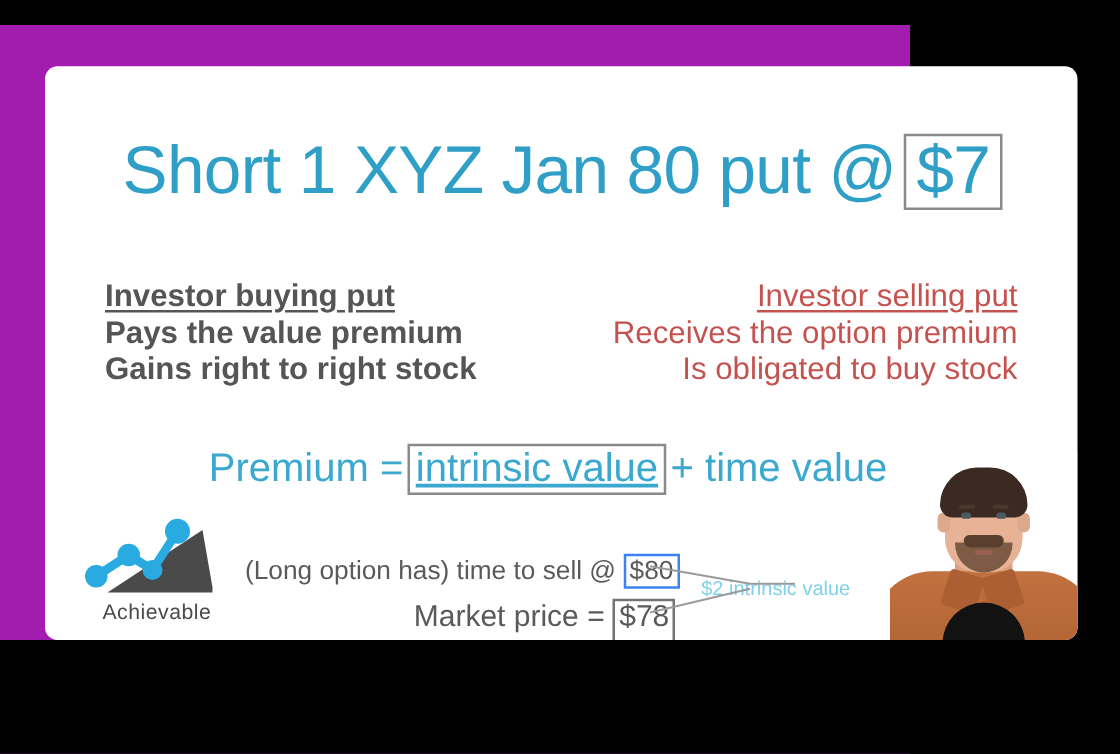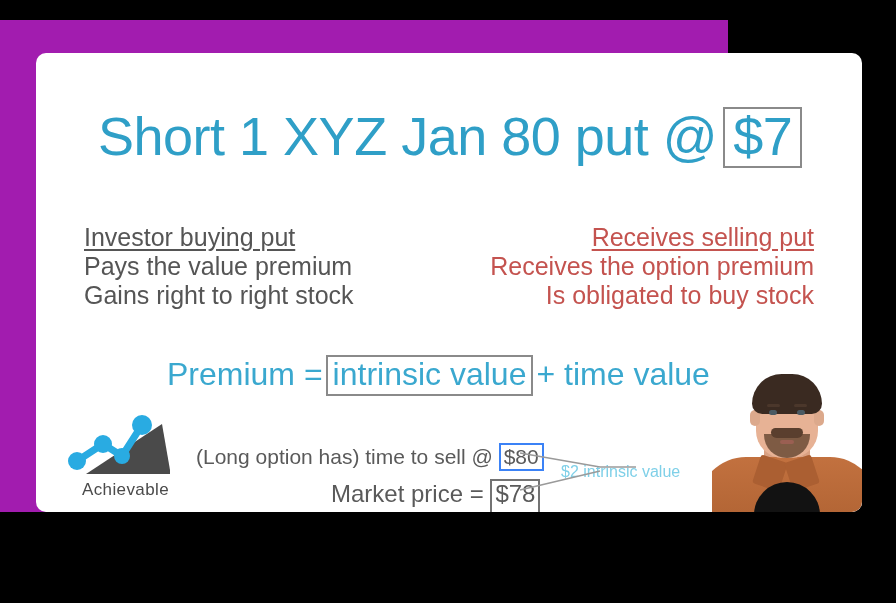--- a/index.html
+++ b/index.html
@@ -21,31 +21,31 @@
     font-size:54px;font-weight:400;color:#2f9fc7;letter-spacing:-0.5px;
     white-space:nowrap;
   }
   .title .boxed{
     display:inline-block;border:2px solid #8a8a8a;
     padding:0 8px 2px 8px;margin-left:6px;line-height:1.02;
   }
   .col{
     position:absolute;top:170px;font-size:25px;line-height:1.15;white-space:nowrap;
   }
-  .col-left{left:48px;color:#555555;text-align:left;}
+  .col-left{left:48px;color:#555555;text-align:left;font-weight:bold;}
   .col-right{right:48px;color:#c4534f;text-align:right;}
   .col .head{text-decoration:underline;text-underline-offset:3px;}
   .col .ln{display:block;}
   .premium{
     position:absolute;left:131px;top:302px;
     font-size:32px;color:#3aa8cf;white-space:nowrap;
   }
   .premium .boxed{
     display:inline-block;border:2px solid #8a8a8a;padding:0 5px 2px 5px;
-    margin:0 3px;line-height:1.08;
+    margin:0 3px;line-height:1.08;text-decoration:underline;
   }
   
   .ex{
     position:absolute;font-size:21px;color:#5a5a5a;white-space:nowrap;
   }
   .ex-1{left:160px;top:390px;}
   .ex-2{left:295px;top:426px;font-size:24px;}
   .bx-pale{
     display:inline-block;border:2px solid #3b82f6;padding:0 3px 1px 3px;line-height:1.1;
   }
@@ -126,21 +126,21 @@
       <span>Short 1 XYZ Jan 80 put @</span><span class="boxed">$7</span>
     </div>
 
     <div class="col col-left">
       <span class="ln head">Investor buying put</span>
       <span class="ln">Pays the value premium</span>
       <span class="ln">Gains right to right stock</span>
     </div>
 
     <div class="col col-right">
-      <span class="ln head">Receives selling put</span>
+      <span class="ln head">Investor selling put</span>
       <span class="ln">Receives the option premium</span>
       <span class="ln">Is obligated to buy stock</span>
     </div>
 
     <div class="premium">
       <span>Premium =</span><span class="boxed">intrinsic value</span><span>+ time value</span>
     </div>
 
     <div class="ex ex-1">
       <span>(Long option has) time to sell @</span>

